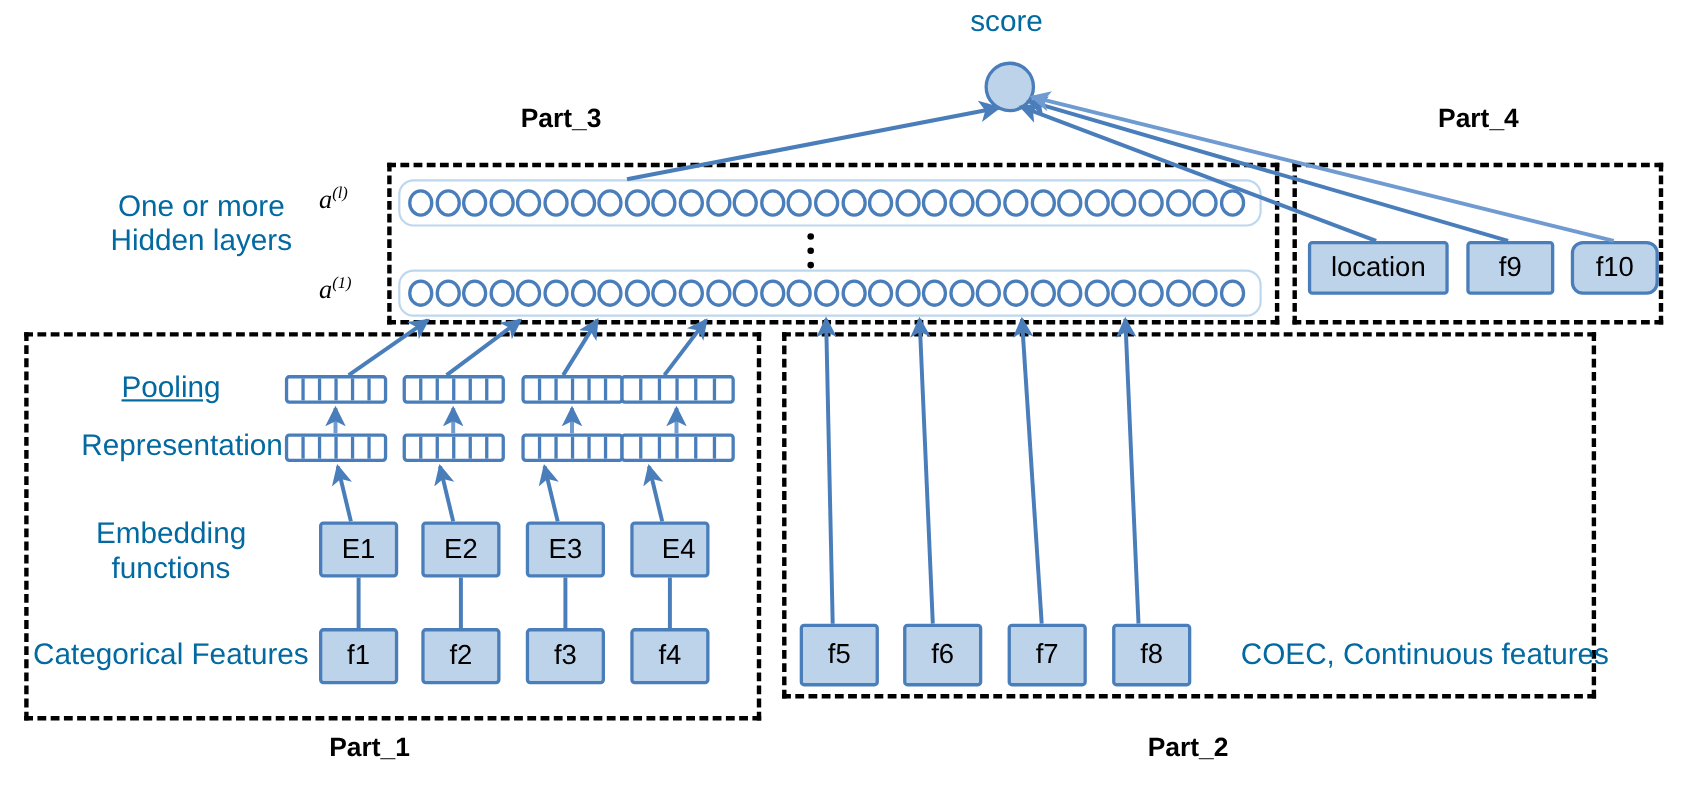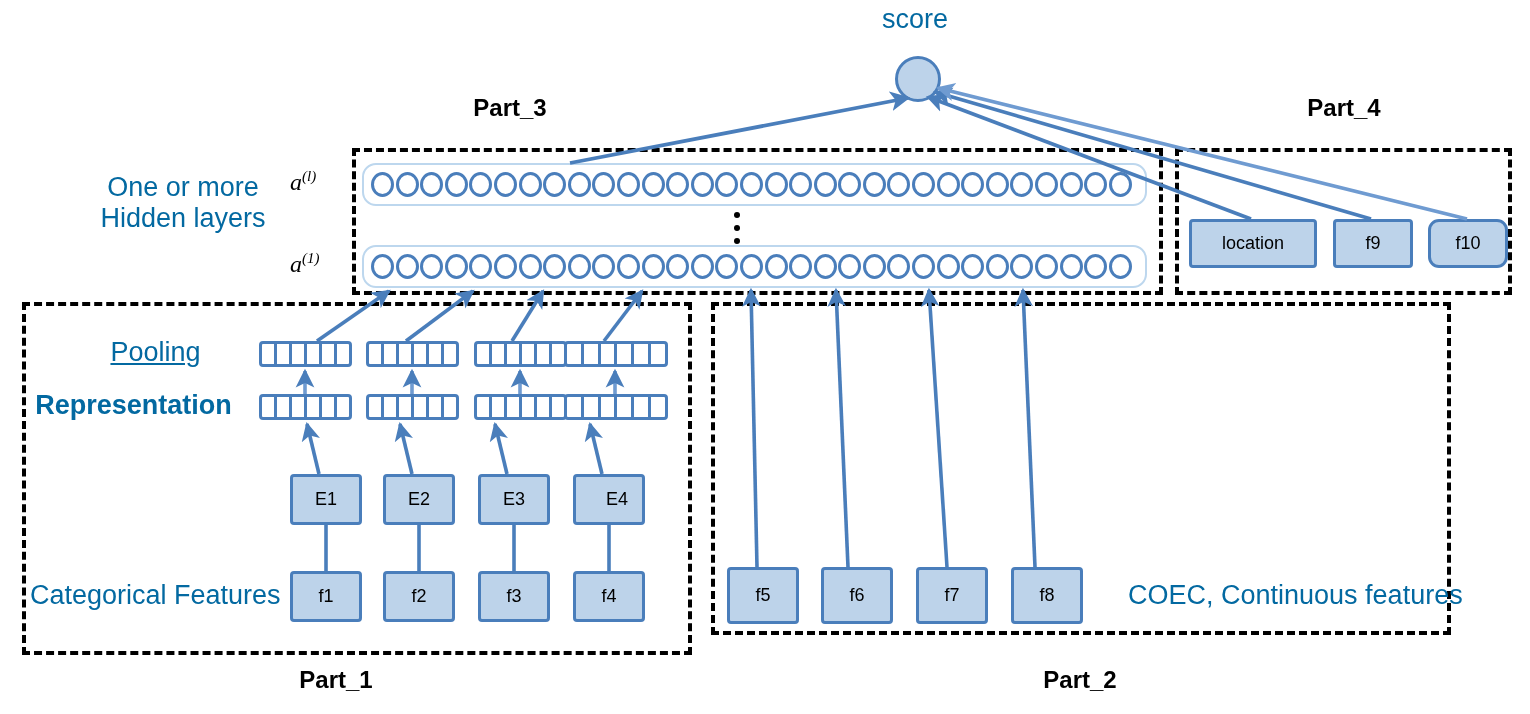--- a/index.html
+++ b/index.html
@@ -84,21 +84,21 @@
   .bluebox {
     position: absolute;
     background: #bdd3ea;
     border: 3px solid #4a7ebb;
     border-radius: 4px;
     box-sizing: border-box;
     display: flex;
     align-items: center;
     justify-content: center;
     color: #000000;
-    font-size: 18px;
+    font-size: 25px;
   }
   
   .vecbar {
     position: absolute;
     border: 3px solid #4a7ebb;
     border-radius: 4px;
     box-sizing: border-box;
     background: #ffffff;
     display: flex;
   }
@@ -231,22 +231,26 @@
       <div class="neuron"></div>
     </div>
 
   <div class="lbl center" style="left:48px; top:172px; width:270px;">
     <div>One or more</div>
     <div>Hidden layers</div>
   </div>
 
   <div class="lbl center" style="left:48px; top:337px; width:215px;text-decoration:underline;">Pooling</div>
 
-  <div class="lbl center" style="left:16px; top:390px; width:235px;font-weight:bold;">Representation</div>
-
+  <div class="lbl center" style="left:48px; top:390px; width:235px;">Representation</div>
+
+  <div class="lbl center" style="left:48px; top:470px; width:215px;">
+    <div>Embedding</div>
+    <div>functions</div>
+  </div>
 
   <div class="lbl" style="left:30px; top:580px;">Categorical Features</div>
 
   <div class="lbl" style="left:1128px; top:580px;">COEC, Continuous features</div>
 
   <div class="vecbar pool-bar" style="left:259px; top:341px; width:93px; height:26px;">
       <div class="cell"></div>
       <div class="cell"></div>
       <div class="cell"></div>
       <div class="cell"></div>

